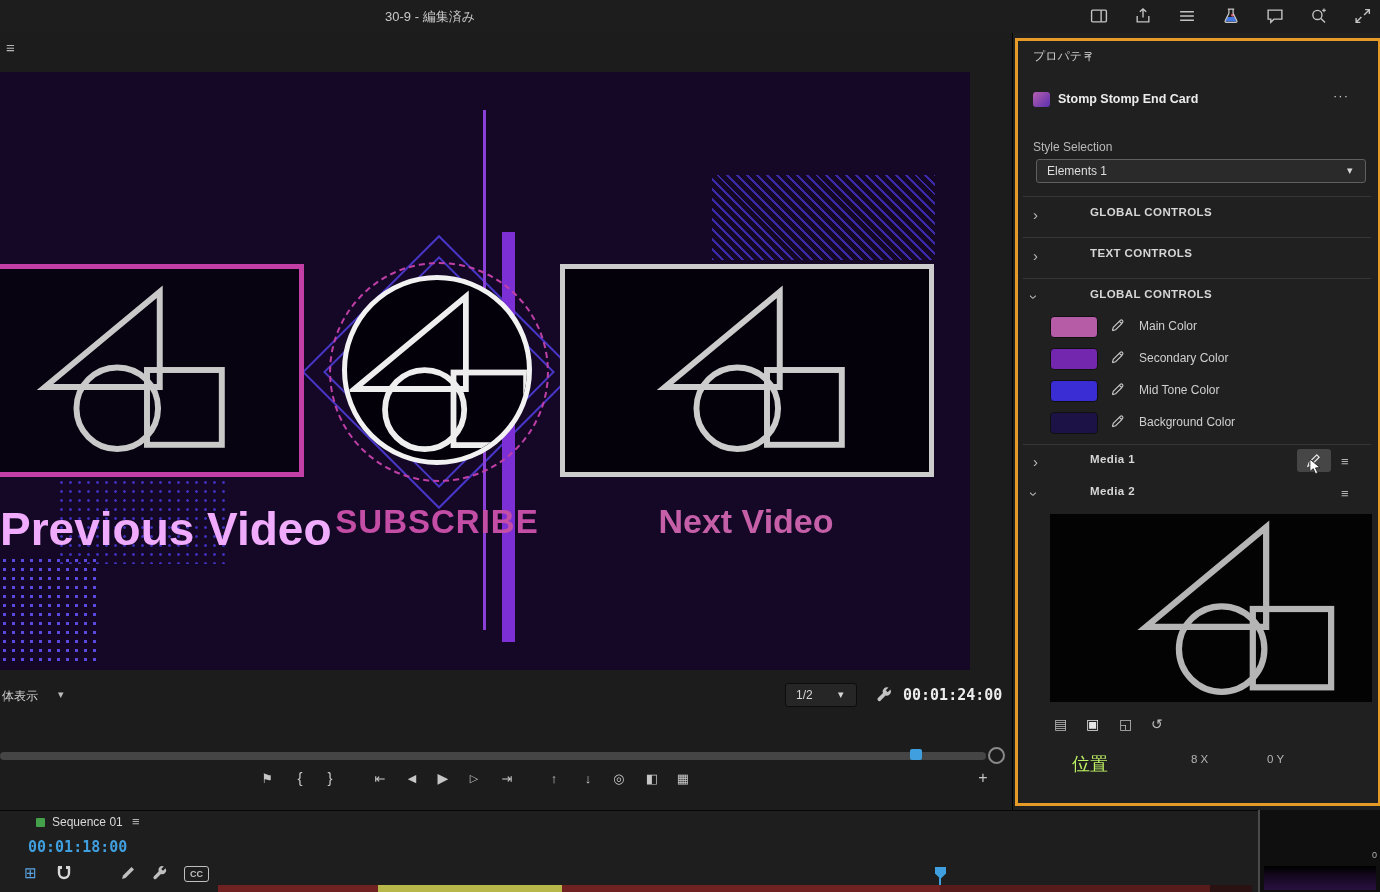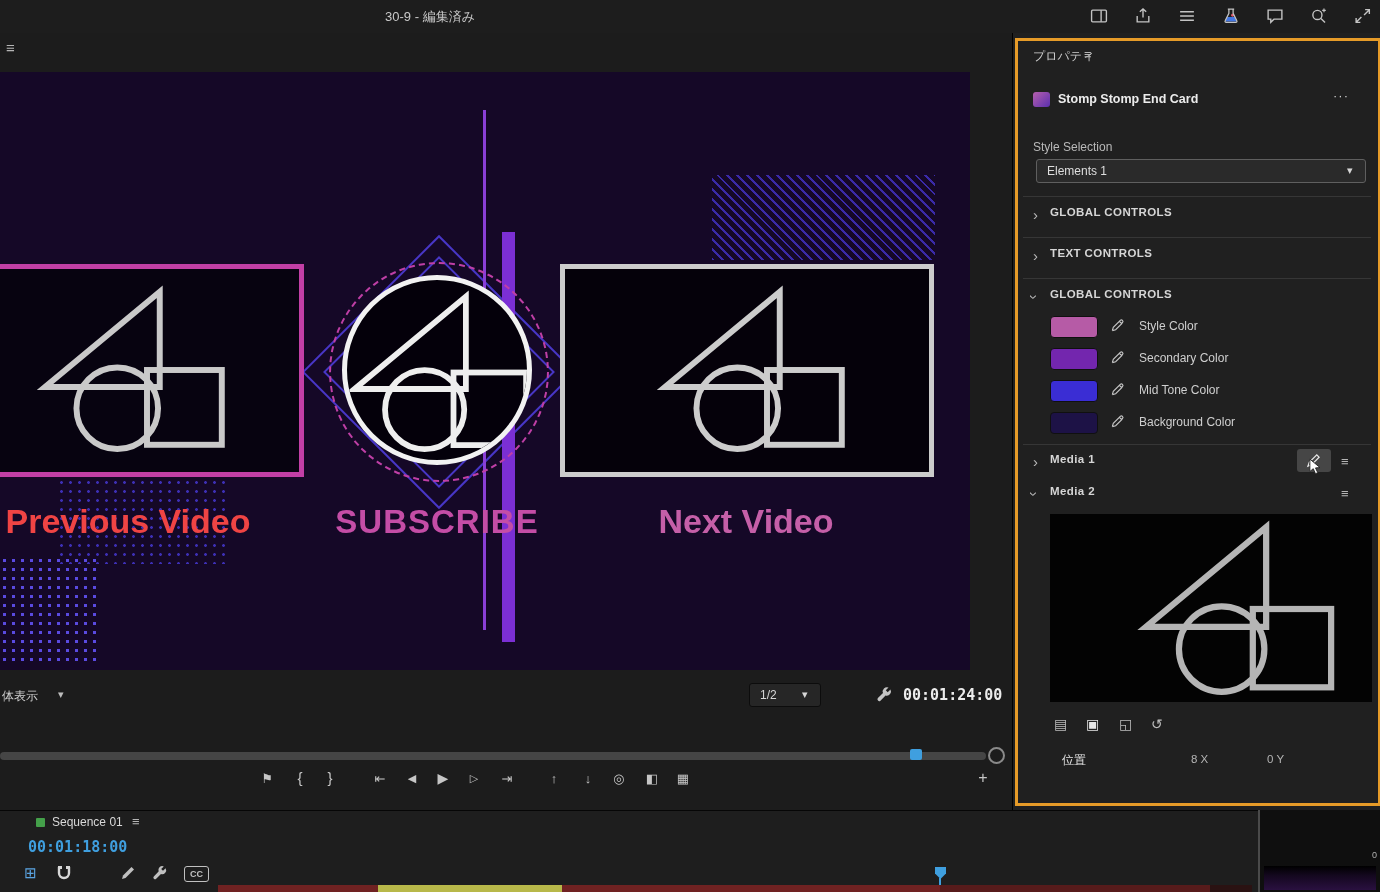--- a/index.html
+++ b/index.html
@@ -20,21 +20,21 @@
   .diamond{border:2px solid #4836c6;transform:rotate(45deg);}
   .vtext{font-weight:bold;text-align:center;white-space:nowrap;}
   .dots-a{background-image:radial-gradient(#3d2fb5 1.3px,transparent 1.5px);background-size:9px 9px;}
   .dots-b{background-image:radial-gradient(#5a4ae0 1.5px,transparent 1.7px);background-size:9px 9px;}
   .stripes{background:repeating-linear-gradient(45deg,#4130bf 0 2px,transparent 2px 7px);opacity:.85;}
   .tbtn{width:26px;text-align:center;font-size:13px;color:#c6c6c6;cursor:pointer;}
   .select{background:#262626;border:1px solid #0c0c0c;border-radius:3px;font-size:12px;color:#d6d6d6;cursor:pointer;}
   .mono{font-family:"DejaVu Sans Mono",monospace;}
   
   #props{left:1012px;top:33px;width:368px;height:777px;background:#202020;border-left:1px solid #000;overflow:hidden;}
-  .sect{font-size:11.5px;font-weight:bold;letter-spacing:.4px;color:#d6d6d6;cursor:pointer;}
+  .sect{font-size:11.5px;font-weight:bold;letter-spacing:.4px;color:#d6d6d6;cursor:pointer;margin-left:40px;}
   .divider{height:1px;background:#363636;left:10px;width:348px;}
   .chev{font-size:15px;color:#b9b9b9;line-height:10px;display:inline-block;cursor:pointer;}
   .chev-d{transform:rotate(90deg);}
   .swatch{width:46px;height:20px;border-radius:4px;border:1px solid #101010;cursor:pointer;}
   .clabel{font-size:12px;color:#cfcfcf;}
   #ring{border:3px solid #e69b28;pointer-events:none;z-index:60;}
   
   #timeline{left:0;top:810px;width:1258px;height:82px;background:#1e1e1e;border-top:1px solid #060606;}
   .tick{font-size:10px;color:#8f8f8f;white-space:nowrap;}
   .tool{color:#bdbdbd;cursor:pointer;}
@@ -110,31 +110,31 @@
           </svg>
       </div>
 
       <div class="r" style="left:329px;top:190px;width:216px;height:216px;border:2px dashed #bf3fa6;border-radius:50%"></div>
       <div class="r" style="left:342px;top:203px;width:180px;height:180px;border:5px solid #f2f2f2;border-radius:50%;background:#04000a;overflow:hidden">
         <svg class="r" style="left:-5px;top:10px;color:#eeeeee" width="190" height="165">
             <use href="#logo"></use>
           </svg>
       </div>
 
-      <div class="r vtext" style="left:0;top:430px;width:256px;font-size:34px;color:#ef4444">Previous Video</div>
+      <div class="r vtext" style="left:0;top:430px;width:256px;font-size:46px;color:#f0abfc">Previous Video</div>
       <div class="r vtext" style="left:636px;top:430px;width:220px;font-size:34px;color:#c55fa8">Next Video</div>
       <div class="r vtext" style="left:327px;top:431px;width:220px;font-size:33px;letter-spacing:1px;color:#c44da6">SUBSCRIBE</div>
     </div>
 
     <div class="r" style="left:0;top:651px;width:90px;height:24px;overflow:hidden">
       <span class="r" style="left:2px;top:4px;font-size:12px;color:#cfcfcf">体表示</span>
       <span class="r" style="left:58px;top:4px;font-size:11px;color:#bdbdbd">▾</span>
     </div>
 
-    <div class="r select" style="left:749px;top:650px;width:70px;height:22px">
+    <div class="r select" style="left:785px;top:650px;width:70px;height:22px">
       <span class="r" style="left:10px;top:4px">1/2</span>
       <span class="r" style="left:52px;top:4px;font-size:11px">▾</span>
     </div>
 
     <svg class="r ico" style="left:876px;top:653px" width="17" height="17" viewBox="0 0 16 16">
       <path d="M13.6,3.2 L11,5.8 9.2,4 11.8,1.4 A4,4 0 0 0 6.6,6.6 L1.8,11.4 A1.7,1.7 0 0 0 4.2,13.8 L9,9 A4,4 0 0 0 13.6,3.2 Z" fill="currentColor"></path>
     </svg>
 
     <span class="r mono" style="left:903px;top:653px;font-size:15px;font-weight:bold;color:#ececec">00:01:24:00</span>
 
@@ -182,21 +182,21 @@
     <span class="r sect" style="left:37px;top:214px">TEXT CONTROLS</span>
     <div class="r divider" style="top:245px"></div>
 
     <span class="r chev chev-d" style="left:18px;top:259px">›</span>
     <span class="r sect" style="left:37px;top:255px">GLOBAL CONTROLS</span>
 
     <div class="r swatch" style="left: 37px; top: 283px; background: rgb(182, 91, 166);"></div>
     <svg class="r ico" style="left:97px;top:285px" width="15" height="15" viewBox="0 0 16 16">
         <path d="M2.5,13.5 L3.5,10 L10,3.5 l2.5,2.5 L6,12.5 l-3.5,1 M10,3.5 l1,-1 a1.6,1.6 0 0 1 2.3,2.3 l-1,1" fill="none" stroke="currentColor" stroke-width="1.2"></path>
       </svg>
-    <span class="r clabel" style="left:126px;top:286px">Style Color</span>
+    <span class="r clabel" style="left:126px;top:286px">Main Color</span>
 
     <div class="r swatch" style="left: 37px; top: 315px; background: rgb(115, 38, 174);"></div>
     <svg class="r ico" style="left:97px;top:317px" width="15" height="15" viewBox="0 0 16 16">
         <path d="M2.5,13.5 L3.5,10 L10,3.5 l2.5,2.5 L6,12.5 l-3.5,1 M10,3.5 l1,-1 a1.6,1.6 0 0 1 2.3,2.3 l-1,1" fill="none" stroke="currentColor" stroke-width="1.2"></path>
       </svg>
     <span class="r clabel" style="left:126px;top:318px">Secondary Color</span>
 
     <div class="r swatch" style="left: 37px; top: 347px; background: rgb(58, 45, 212);"></div>
     <svg class="r ico" style="left:97px;top:349px" width="15" height="15" viewBox="0 0 16 16">
         <path d="M2.5,13.5 L3.5,10 L10,3.5 l2.5,2.5 L6,12.5 l-3.5,1 M10,3.5 l1,-1 a1.6,1.6 0 0 1 2.3,2.3 l-1,1" fill="none" stroke="currentColor" stroke-width="1.2"></path>
@@ -231,21 +231,21 @@
       <svg class="r" style="left:75px;top:6px;color:#b5b5b5" width="220" height="178">
           <use href="#logo"></use>
         </svg>
     </div>
 
     <span class="r tool" style="left:41px;top:683px;font-size:14px">▤</span>
     <span class="r tool" style="left:73px;top:683px;font-size:14px;color:#e6e6e6">▣</span>
     <span class="r tool" style="left:106px;top:683px;font-size:14px">◱</span>
     <span class="r tool" style="left:138px;top:683px;font-size:14px">↺</span>
 
-    <span class="r" style="left:49px;top:719px;font-size:12px;color:#e5e5e5">位置</span>
+    <span class="r" style="left:59px;top:719px;font-size:18px;color:#bef264">位置</span>
     <span class="r" style="left:178px;top:720px;font-size:11.5px;color:#b4b4b4">8 X</span>
     <span class="r" style="left:254px;top:720px;font-size:11.5px;color:#b4b4b4">0 Y</span>
   </div>
 
   <div id="ring" class="r" style="left: 1015px; top: 38px; width: 360px; height: 762px; border-color: rgb(230, 155, 40);"></div>
 
   <div id="timeline" class="r">
     <div class="r" style="left:36px;top:7px;width:9px;height:9px;background:#44a04a;border-radius:1px"></div>
     <span class="r" style="left:52px;top:4px;font-size:12px;color:#d9d9d9">Sequence 01</span>
     <span class="r panel-menu" style="left:132px;top:5px;font-size:13px">≡</span>

